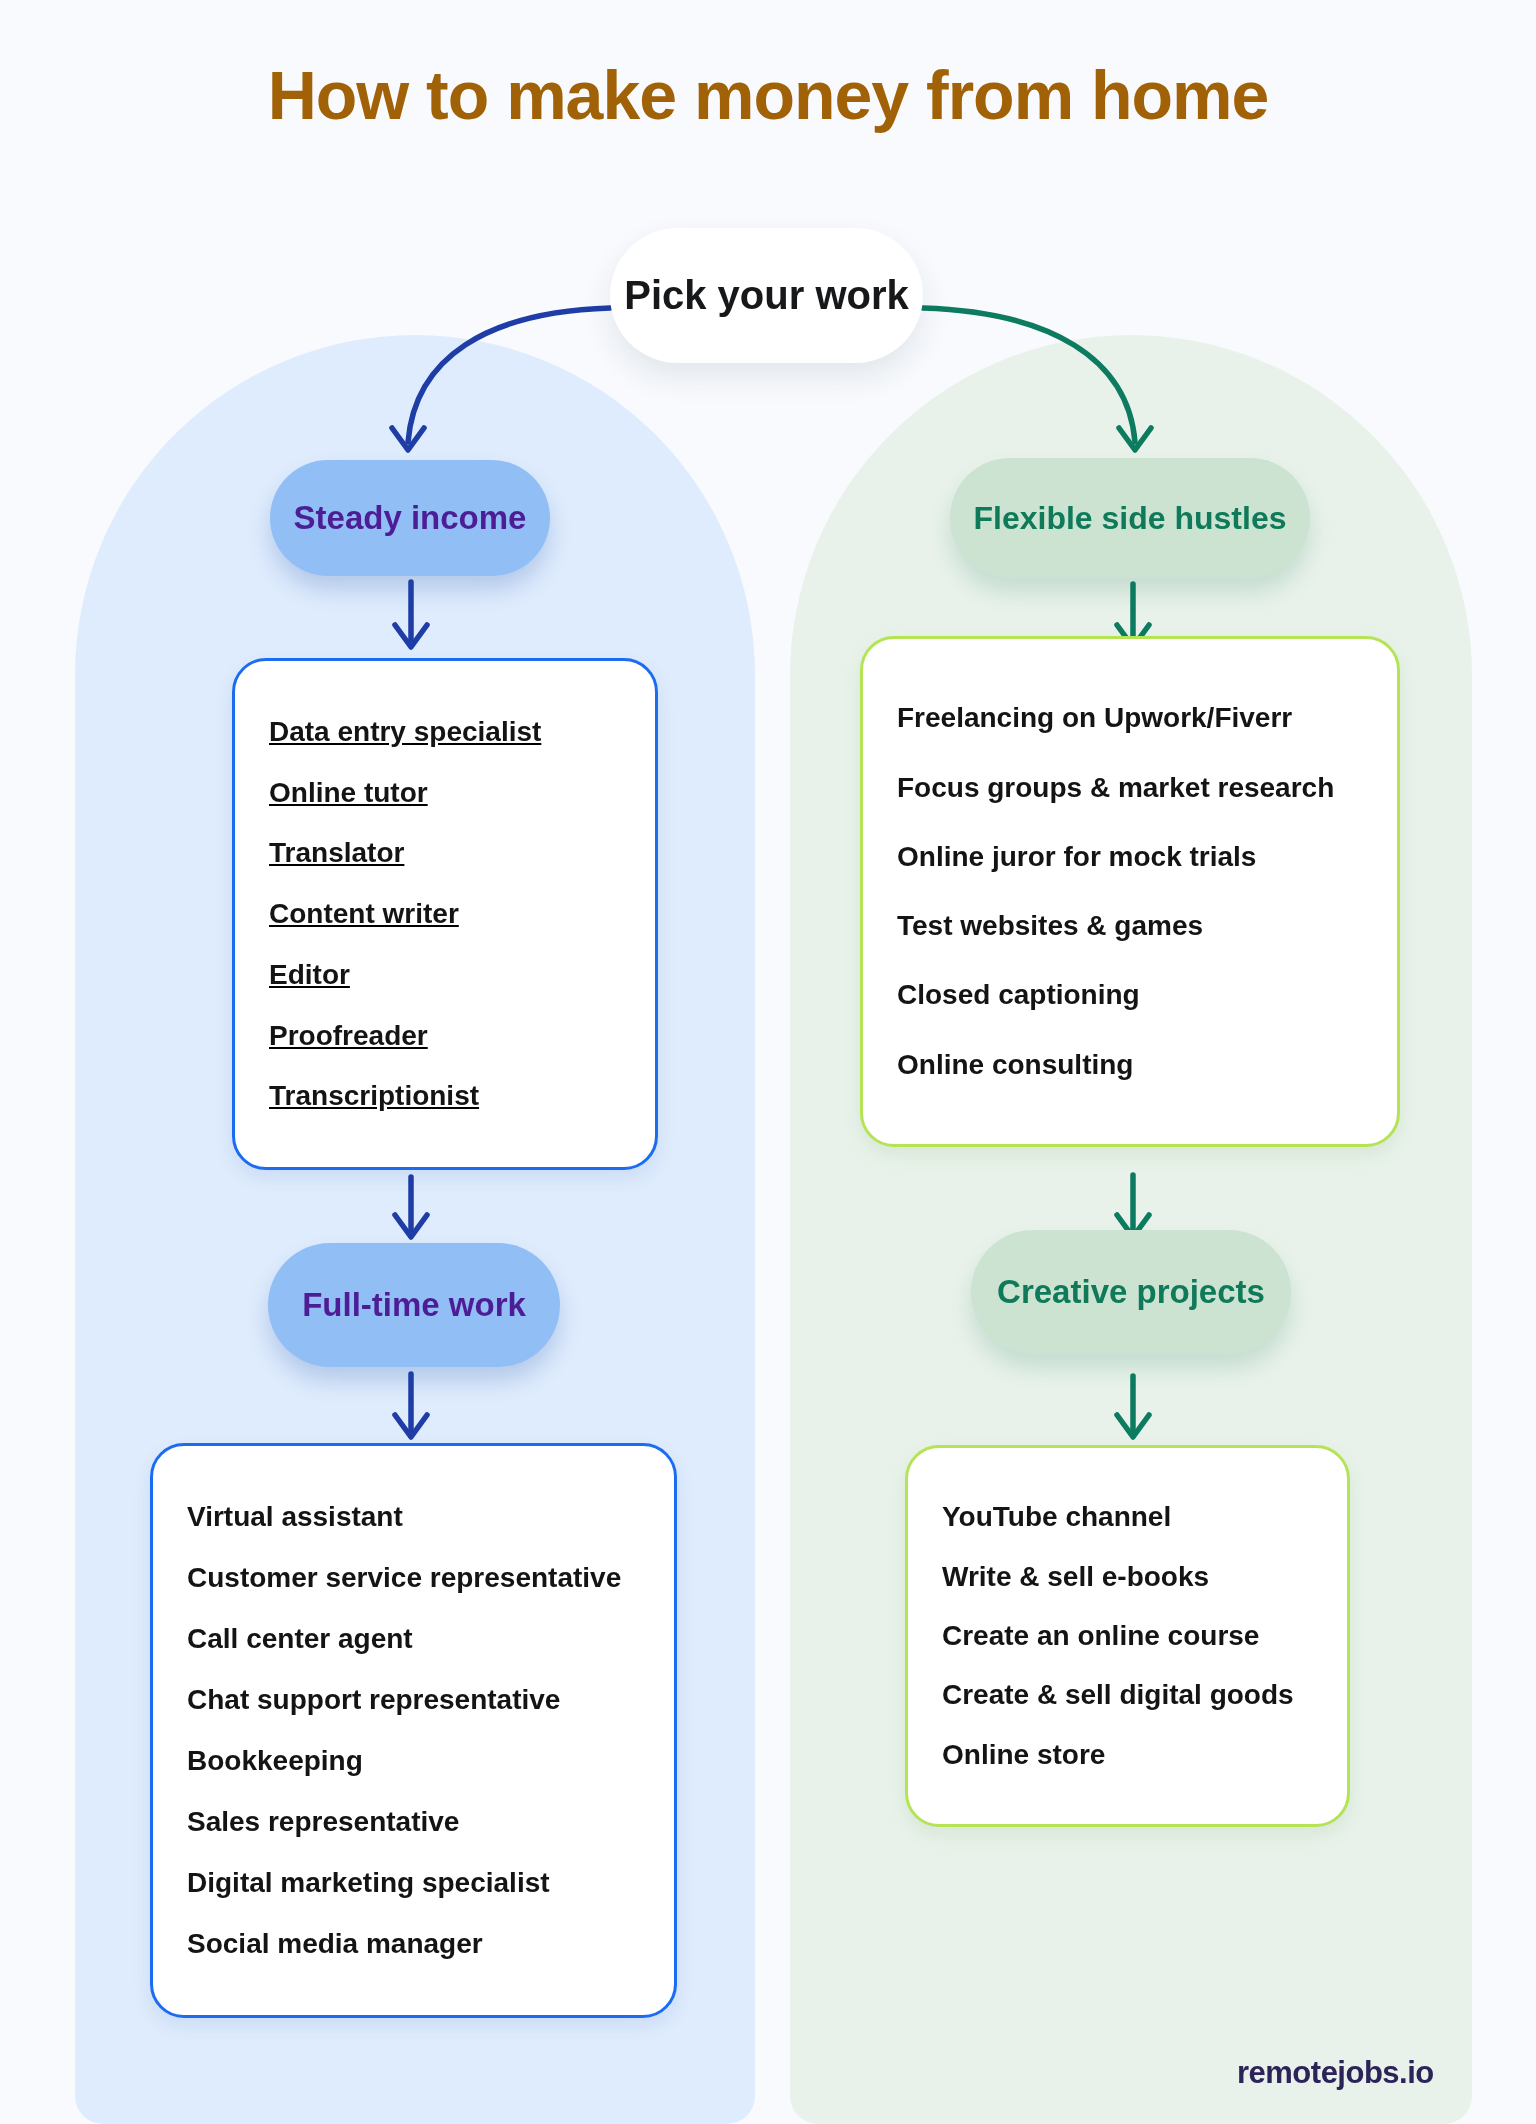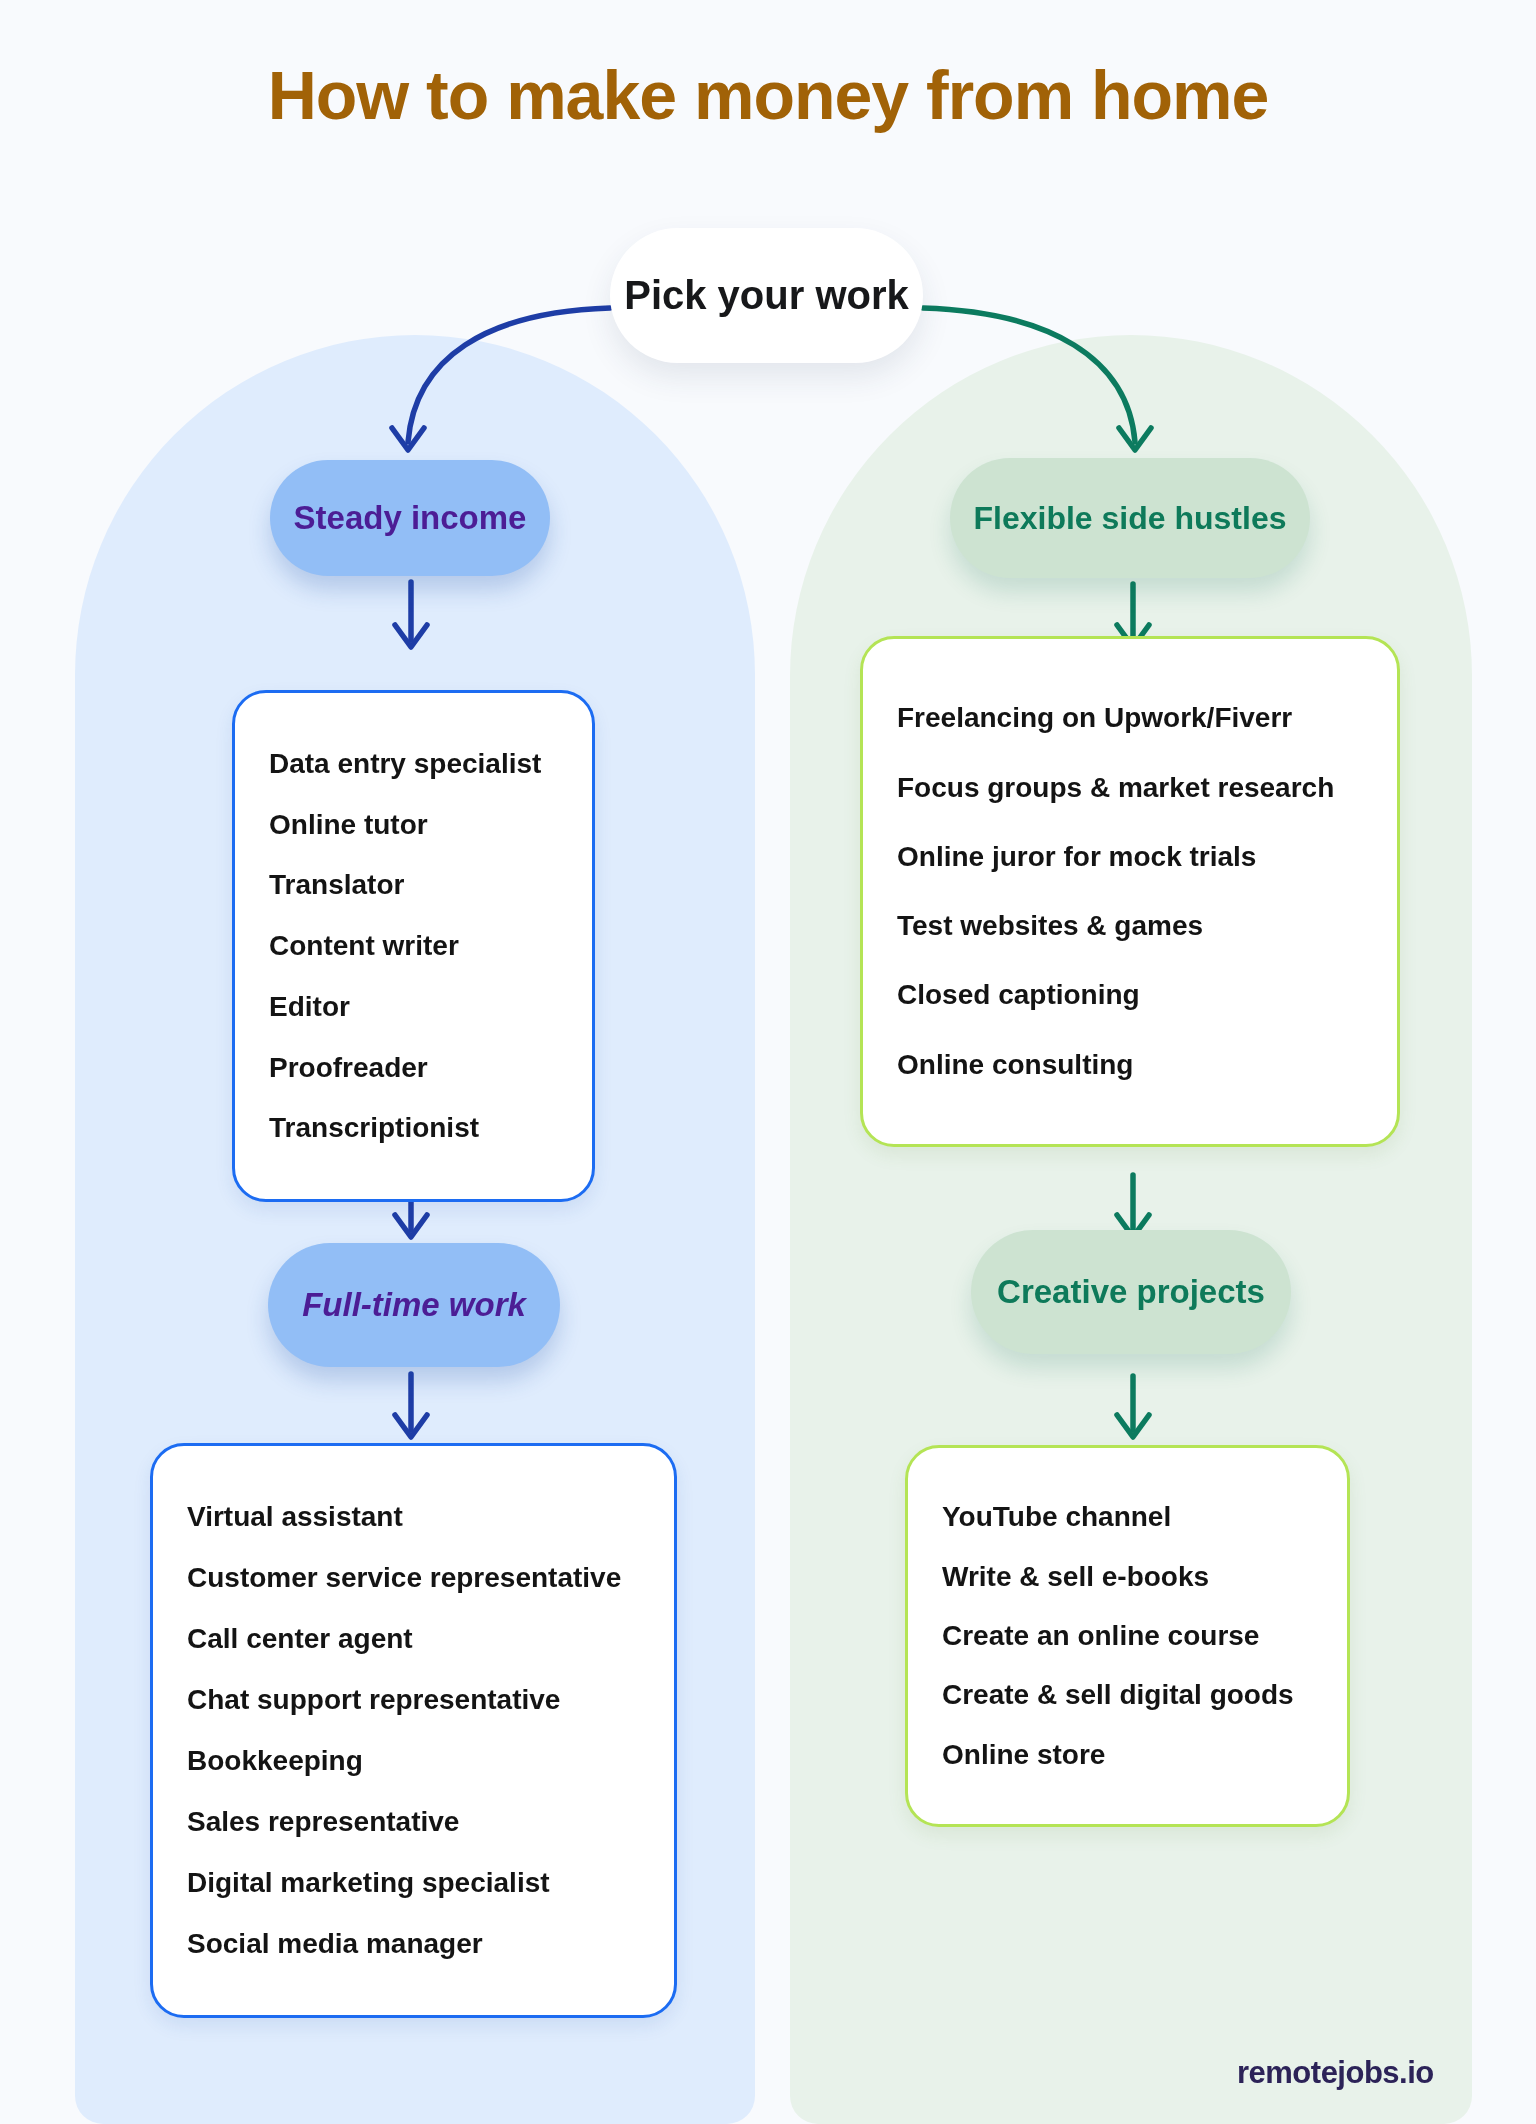--- a/index.html
+++ b/index.html
@@ -45,32 +45,32 @@
   .pill.blue{
     background:#92bef6;color:#4c1d95;
     box-shadow:0 14px 22px rgba(30,80,170,.22);
   }
   .pill.green{
     background:#cde3d1;color:#0e7a5a;
     box-shadow:0 14px 22px rgba(20,110,85,.16);
   }
   #pill-steady{left:270px;top:460px;width:280px;height:116px;}
   #pill-flexible{left:950px;top:458px;width:360px;height:120px;font-size:32px;}
-  #pill-fulltime{left:268px;top:1243px;width:292px;height:124px;font-style:italic;}
+  #pill-fulltime{left:268px;top:1243px;width:292px;height:124px;}
   #pill-creative{left:971px;top:1230px;width:320px;height:124px;}
 
   .listbox{
     position:absolute;z-index:3;
     background:#ffffff;border-radius:34px;
     display:flex;flex-direction:column;justify-content:space-evenly;
     padding:26px 34px;box-sizing:border-box;
   }
   .listbox.blue{border:3px solid #1c6cf2;box-shadow:0 8px 18px rgba(30,80,170,.10);}
   .listbox.green{border:3px solid #b4e455;box-shadow:0 8px 18px rgba(90,140,50,.10);}
-  #box-steady{left:232px;top:690px;width:363px;height:512px;}
+  #box-steady{left:232px;top:658px;width:426px;height:512px;text-decoration:underline;}
   #box-fulltime{left:150px;top:1443px;width:527px;height:575px;}
   #box-flexible{left:860px;top:636px;width:540px;height:511px;}
   #box-creative{left:905px;top:1445px;width:445px;height:382px;}
   .item{font-size:28px;font-weight:700;color:#141414;white-space:nowrap;}
 
   .brand{
     position:absolute;z-index:3;
     left:1237px;top:2046px;height:42px;
     display:flex;align-items:flex-start;gap:9px;flex-direction:column;
   }

